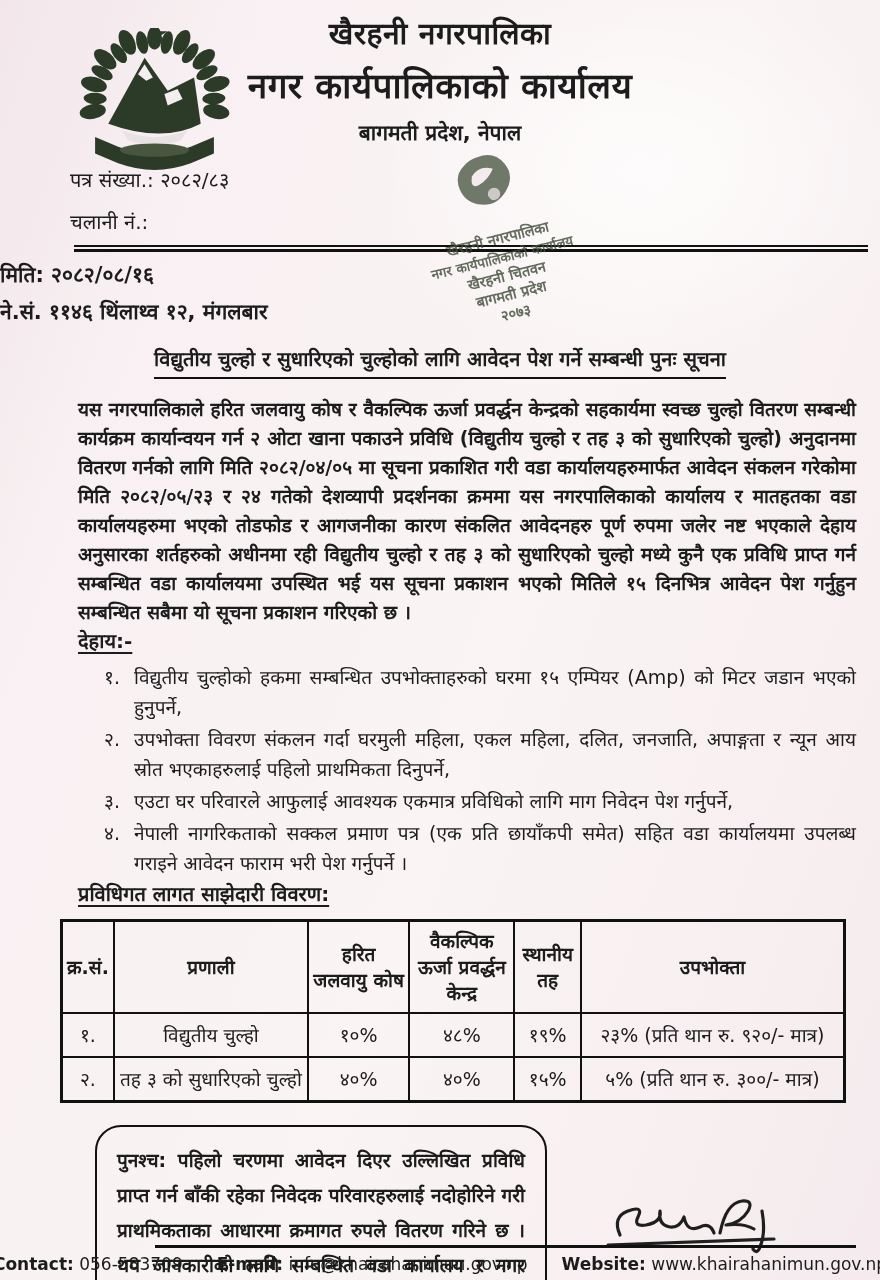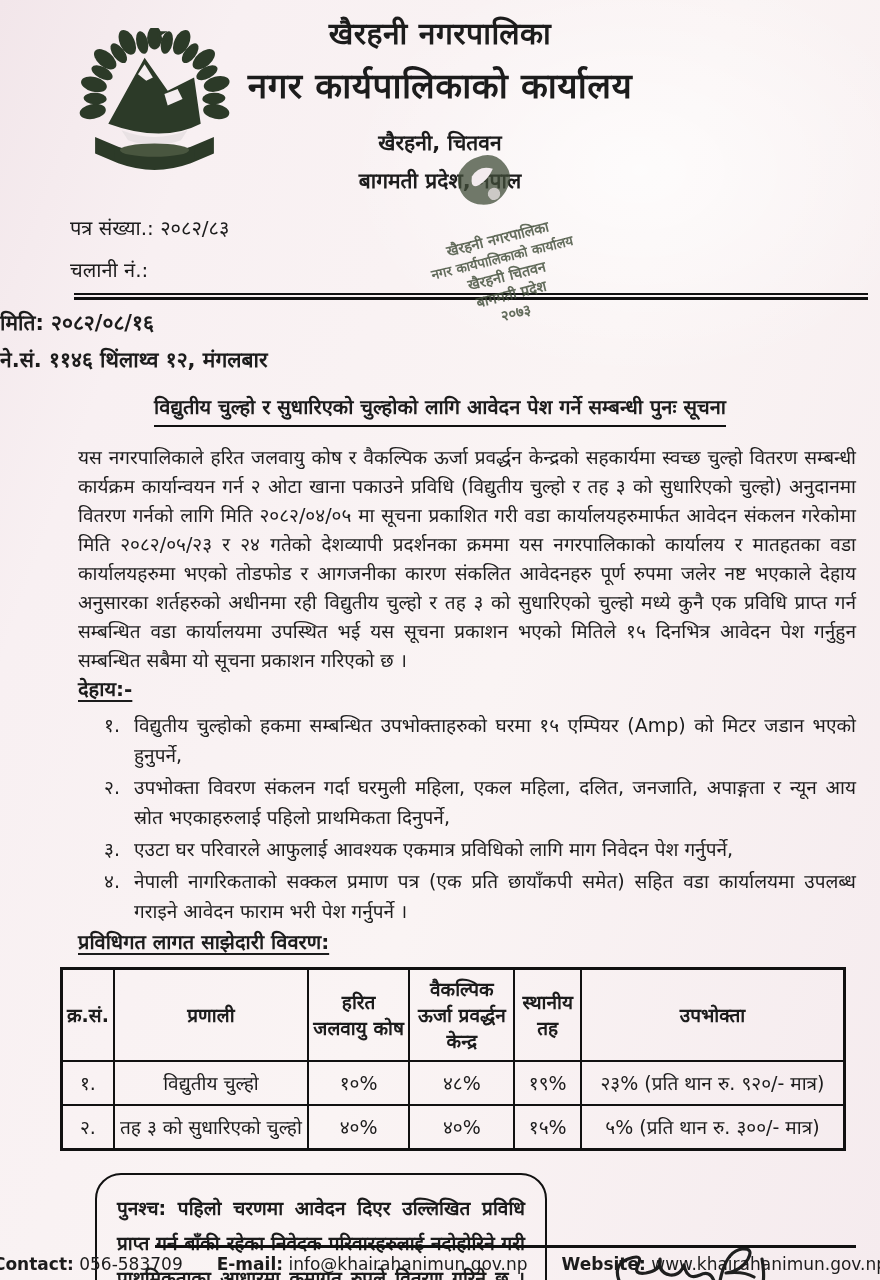--- a/index.html
+++ b/index.html
@@ -64,20 +64,21 @@
     border-bottom: 2.5px solid #111;
     padding-bottom: 5px;
   }
 
   
   .body-par {
     margin: 16px 24px 0 78px;
     font-size: 19px;
     line-height: 29px;
     text-align: justify;
+    font-weight: bold;
   }
   .sec-heading {
     margin: 0 0 0 78px;
     font-size: 20px; font-weight: bold;
     text-decoration: underline;
     text-underline-offset: 4px;
     text-decoration-thickness: 2px;
   }
   .cond-list { margin: 8px 24px 0 104px; list-style: none; }
   .cond-item { display: flex; font-size: 19px; line-height: 30px; margin-bottom: 2px; }
@@ -201,21 +202,20 @@
       <path d="M14 66 l14 6 q22 8 44 0 l14 -6 0 10 -14 6 q-22 8 -44 0 l-14 -6 z"></path>
       <path d="M16 69 l10 4 0 7 -10 -4 z" fill="#2c3a28"></path>
       <path d="M84 69 l-10 4 0 7 10 -4 z" fill="#2c3a28"></path>
       <ellipse cx="50" cy="74" rx="21" ry="4" fill="#49563f"></ellipse>
     </g>
   </svg>
 
   <div class="header">
     <div class="muni-name">खैरहनी नगरपालिका</div>
     <div class="office-name">नगर कार्यपालिकाको कार्यालय</div>
-    <div class="addr1">खैरहनी, चितवन</div>
     <div class="addr2">बागमती प्रदेश, नेपाल</div>
   </div>
 
   <div class="stamp">
     <svg class="blob" viewBox="0 0 60 60" aria-hidden="true">
       <path d="M30 4 q14 -2 20 10 q6 12 -4 22 q-10 10 -22 6 q-12 -4 -14 -16 q-2 -12 8 -18 q6 -4 12 -4 z" fill="rgba(66,78,58,0.75)"></path>
       <path d="M22 18 q8 -8 18 -2 q-6 8 -14 10 q-8 2 -4 -8 z" fill="#f3ebee"></path>
       <circle cx="36" cy="36" r="5" fill="#f3ebee" opacity="0.7"></circle>
     </svg>
     <div class="stamp-line">खैरहनी नगरपालिका</div>

